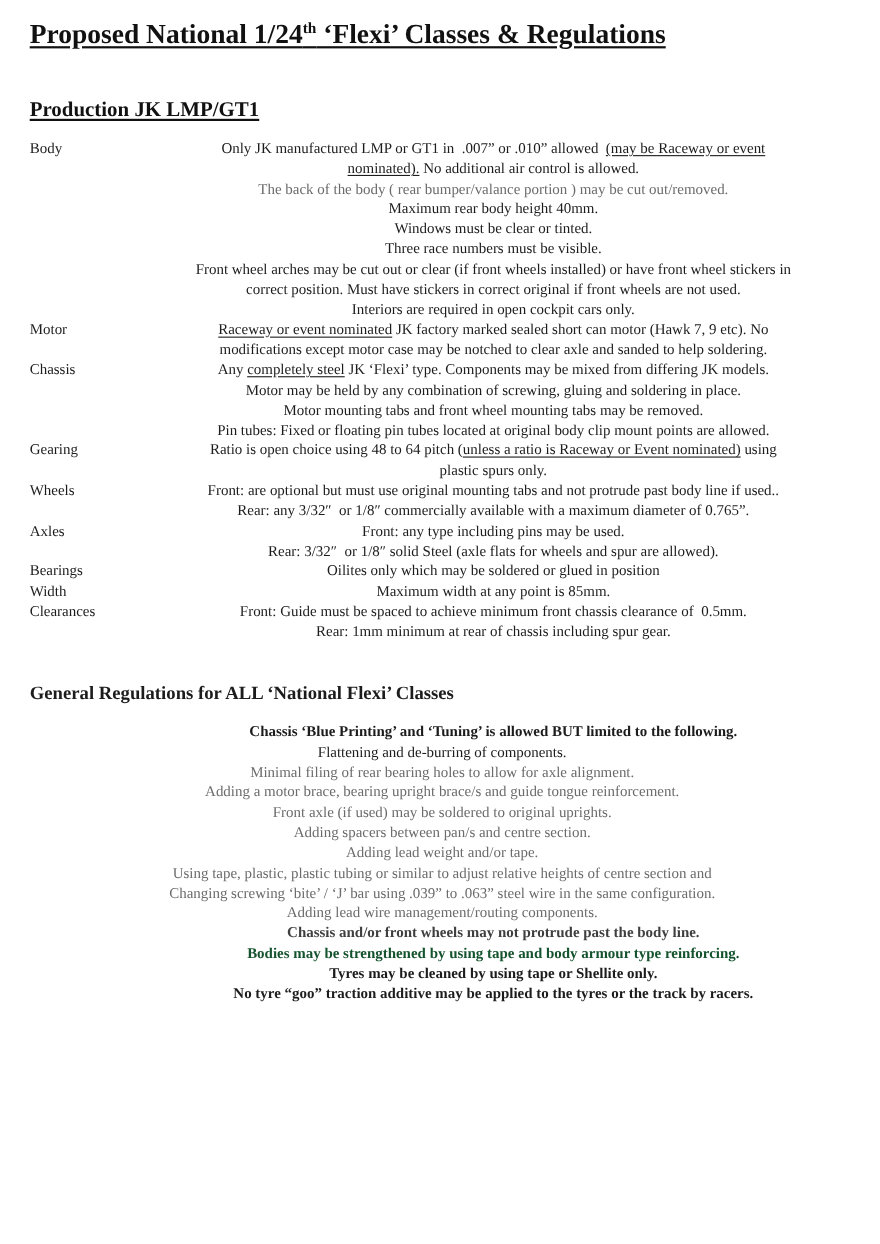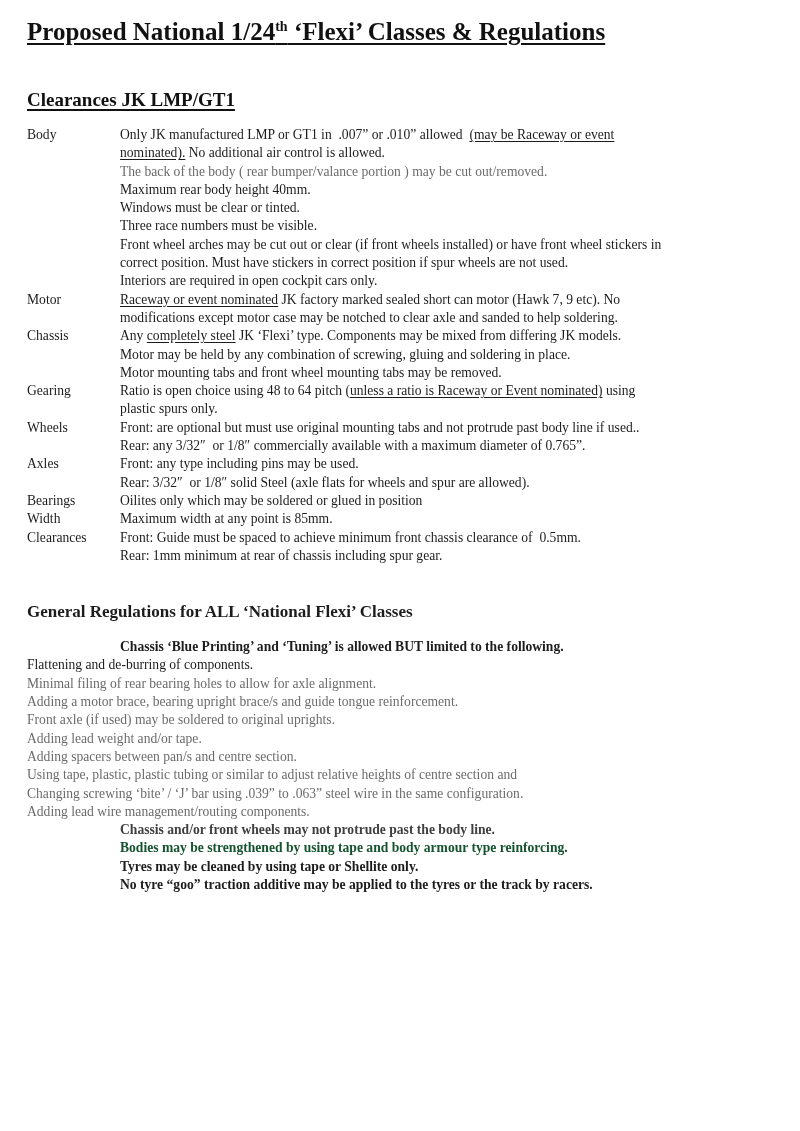--- a/index.html
+++ b/index.html
@@ -43,65 +43,66 @@
     margin: 36px 0 0 0;
     font-size: 17px;
     line-height: 22px;
     font-weight: bold;
     color: #1c1c1c;
     white-space: pre;
   }
   .spec-table { margin-top: 14px; }
   .spec-row { display: flex; }
   .spec-label { flex: none; width: 93px; white-space: pre; }
-  .spec-content { flex: 1; min-width: 0; }
+  .spec-content { flex: 1; min-width: 0; text-align: center; }
   .line { white-space: pre; }
   .u { text-decoration: underline; text-underline-offset: 2px; }
-  .general-list { margin-top: 15px; }
+  .general-list { margin-top: 15px; text-align: center; }
   .g-item { white-space: pre; }
   .ind1 { margin-left: 93px; }
   .ind2 { }
   .b { font-weight: bold; }
 </style>
 </head>
 <body>
 
 <div class="page">
   <h1 class="doc-title" id="doc-title"><span>Proposed National 1/24</span><sup>th</sup><span> ‘Flexi’ Classes &amp; Regulations</span></h1>
 
-  <h2 class="sec-heading">Clearances JK LMP/GT1</h2>
+  <h2 class="sec-heading">Production JK LMP/GT1</h2>
 
   <div class="spec-table" id="spec-table">
       <div class="spec-row">
         <div class="spec-label">Body</div>
         <div class="spec-content">
           <div class="line"><span>Only JK manufactured LMP or GT1 in  .007” or .010” allowed  </span><span class="u">(may be Raceway or event</span></div>
           <div class="line"><span class="u">nominated).</span><span> No additional air control is allowed.</span></div>
           <div class="line"><span style="color: rgb(107, 107, 107);">The back of the body ( rear bumper/valance portion ) may be cut out/removed.</span></div>
           <div class="line"><span>Maximum rear body height 40mm.</span></div>
           <div class="line"><span>Windows must be clear or tinted.</span></div>
           <div class="line"><span>Three race numbers must be visible.</span></div>
           <div class="line"><span>Front wheel arches may be cut out or clear (if front wheels installed) or have front wheel stickers in</span></div>
-          <div class="line"><span>correct position. Must have stickers in correct position if spur wheels are not used.</span></div>
+          <div class="line"><span>correct position. Must have stickers in correct original if front wheels are not used.</span></div>
           <div class="line"><span>Interiors are required in open cockpit cars only.</span></div>
         </div>
       </div>
       <div class="spec-row">
         <div class="spec-label">Motor</div>
         <div class="spec-content">
           <div class="line"><span class="u">Raceway or event nominated</span><span> JK factory marked sealed short can motor (Hawk 7, 9 etc). No</span></div>
           <div class="line"><span>modifications except motor case may be notched to clear axle and sanded to help soldering.</span></div>
         </div>
       </div>
       <div class="spec-row">
         <div class="spec-label">Chassis</div>
         <div class="spec-content">
           <div class="line"><span>Any </span><span class="u">completely steel</span><span> JK ‘Flexi’ type. Components may be mixed from differing JK models.</span></div>
           <div class="line"><span>Motor may be held by any combination of screwing, gluing and soldering in place.</span></div>
           <div class="line"><span>Motor mounting tabs and front wheel mounting tabs may be removed.</span></div>
+          <div class="line"><span>Pin tubes: Fixed or floating pin tubes located at original body clip mount points are allowed.</span></div>
         </div>
       </div>
       <div class="spec-row">
         <div class="spec-label">Gearing</div>
         <div class="spec-content">
           <div class="line"><span>Ratio is open choice using 48 to 64 pitch (</span><span class="u">unless a ratio is Raceway or Event nominated)</span><span> using</span></div>
           <div class="line"><span>plastic spurs only.</span></div>
         </div>
       </div>
       <div class="spec-row">
@@ -140,22 +141,22 @@
     </div>
 
   <h3 class="sec-heading2">General Regulations for ALL ‘National Flexi’ Classes</h3>
 
   <div class="general-list" id="general-list">
       <div class="g-item ind1 b">Chassis ‘Blue Printing’ and ‘Tuning’ is allowed BUT limited to the following.</div>
       <div class="g-item ind2">Flattening and de-burring of components.</div>
       <div class="g-item ind2" style="color: rgb(107, 107, 107);">Minimal filing of rear bearing holes to allow for axle alignment.</div>
       <div class="g-item ind2" style="color: rgb(107, 107, 107);">Adding a motor brace, bearing upright brace/s and guide tongue reinforcement.</div>
       <div class="g-item ind2" style="color: rgb(107, 107, 107);">Front axle (if used) may be soldered to original uprights.</div>
+      <div class="g-item ind2" style="color: rgb(107, 107, 107);">Adding spacers between pan/s and centre section.</div>
       <div class="g-item ind2" style="color: rgb(107, 107, 107);">Adding lead weight and/or tape.</div>
-      <div class="g-item ind2" style="color: rgb(107, 107, 107);">Adding spacers between pan/s and centre section.</div>
       <div class="g-item ind2" style="color: rgb(107, 107, 107);">Using tape, plastic, plastic tubing or similar to adjust relative heights of centre section and</div>
       <div class="g-item ind2" style="color: rgb(107, 107, 107);">Changing screwing ‘bite’ / ‘J’ bar using .039” to .063” steel wire in the same configuration.</div>
       <div class="g-item ind2" style="color: rgb(107, 107, 107);">Adding lead wire management/routing components.</div>
       <div class="g-item ind1 b" style="color: rgb(63, 63, 63);">Chassis and/or front wheels may not protrude past the body line.</div>
       <div class="g-item ind1 b" style="color: #14532d;">Bodies may be strengthened by using tape and body armour type reinforcing.</div>
       <div class="g-item ind1 b">Tyres may be cleaned by using tape or Shellite only.</div>
       <div class="g-item ind1 b">No tyre “goo” traction additive may be applied to the tyres or the track by racers.</div>
     </div>
 </div>
 

